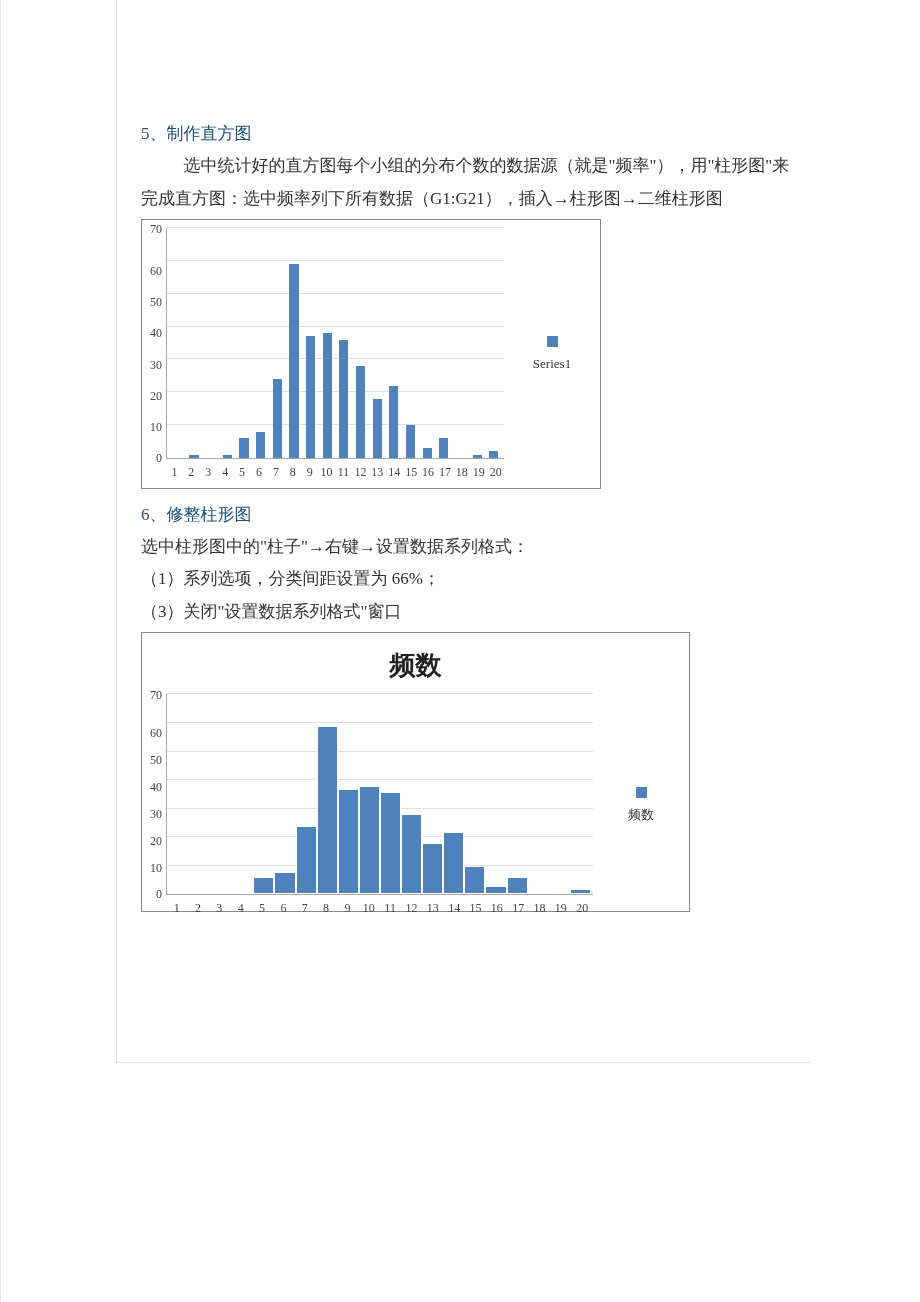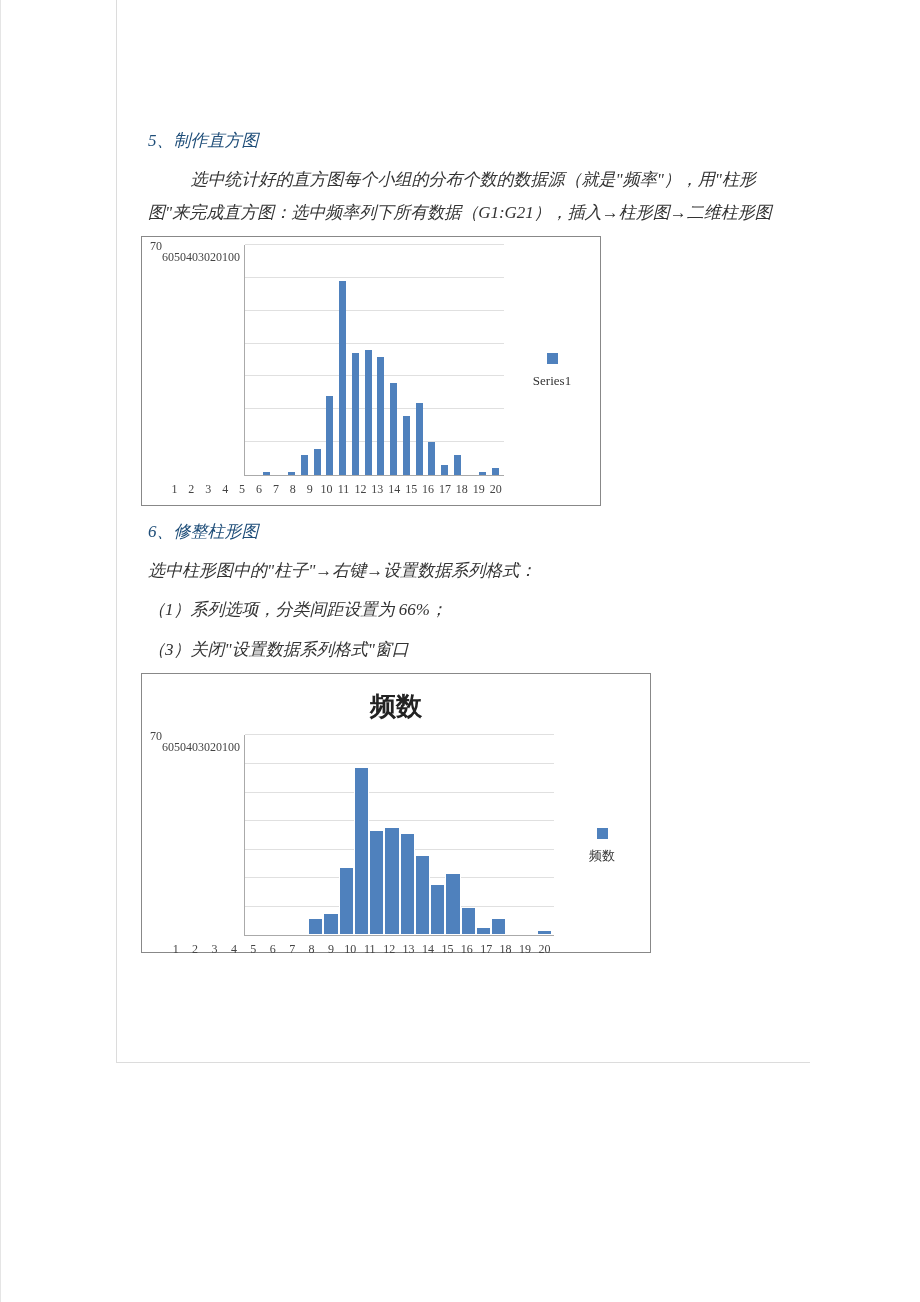--- a/index.html
+++ b/index.html
@@ -33,21 +33,21 @@
   }
   .content {
     position: absolute;
     left: 140px;
     right: 120px;
     top: 118px;
     font-size: 17px;
     color: #333;
     line-height: 1.9;
   }
-  .content p { margin: 7px; font-style: italic; }
+  .content p { margin: 0; }
   .heading {
     color: #1f4e79;
     font-size: 17px;
     font-family: "SimSun", serif;
   }
   .indent-1 { text-indent: 2.5em; }
 
   .chart-box {
     border: 1px solid #888;
     background: #fff;
@@ -76,21 +76,21 @@
     display: flex;
     flex-direction: column;
     flex: 1;
   }
   .plot-row {
     display: flex;
     flex: 1;
   }
   .y-axis {
     display: flex;
-    flex-direction: row;
+    flex-direction: column;
     justify-content: space-between;
     height: 100%;
     font-size: 12px;
     color: #444;
     text-align: right;
     padding-right: 4px;
     box-sizing: border-box;
   }
   .y-label { line-height: 1; transform: translateY(6px); }
   .y-label:first-child { transform: translateY(-5px); }
@@ -147,21 +147,21 @@
     gap: 5px;
     padding-left: 8px;
     flex-direction: column;
   }
   .legend-swatch {
     width: 11px;
     height: 11px;
     background: #4f81bd;
   }
   #chart1-box { width: 460px; height: 270px; }
-  #chart2-box { width: 510px; height: 280px; }
+  #chart2-box { width: 549px; height: 280px; }
 </style>
 </head>
 <body>
 
 <div class="page">
   <div class="margin-line"></div>
   <div class="bottom-line"></div>
 
   <div class="content">
 

